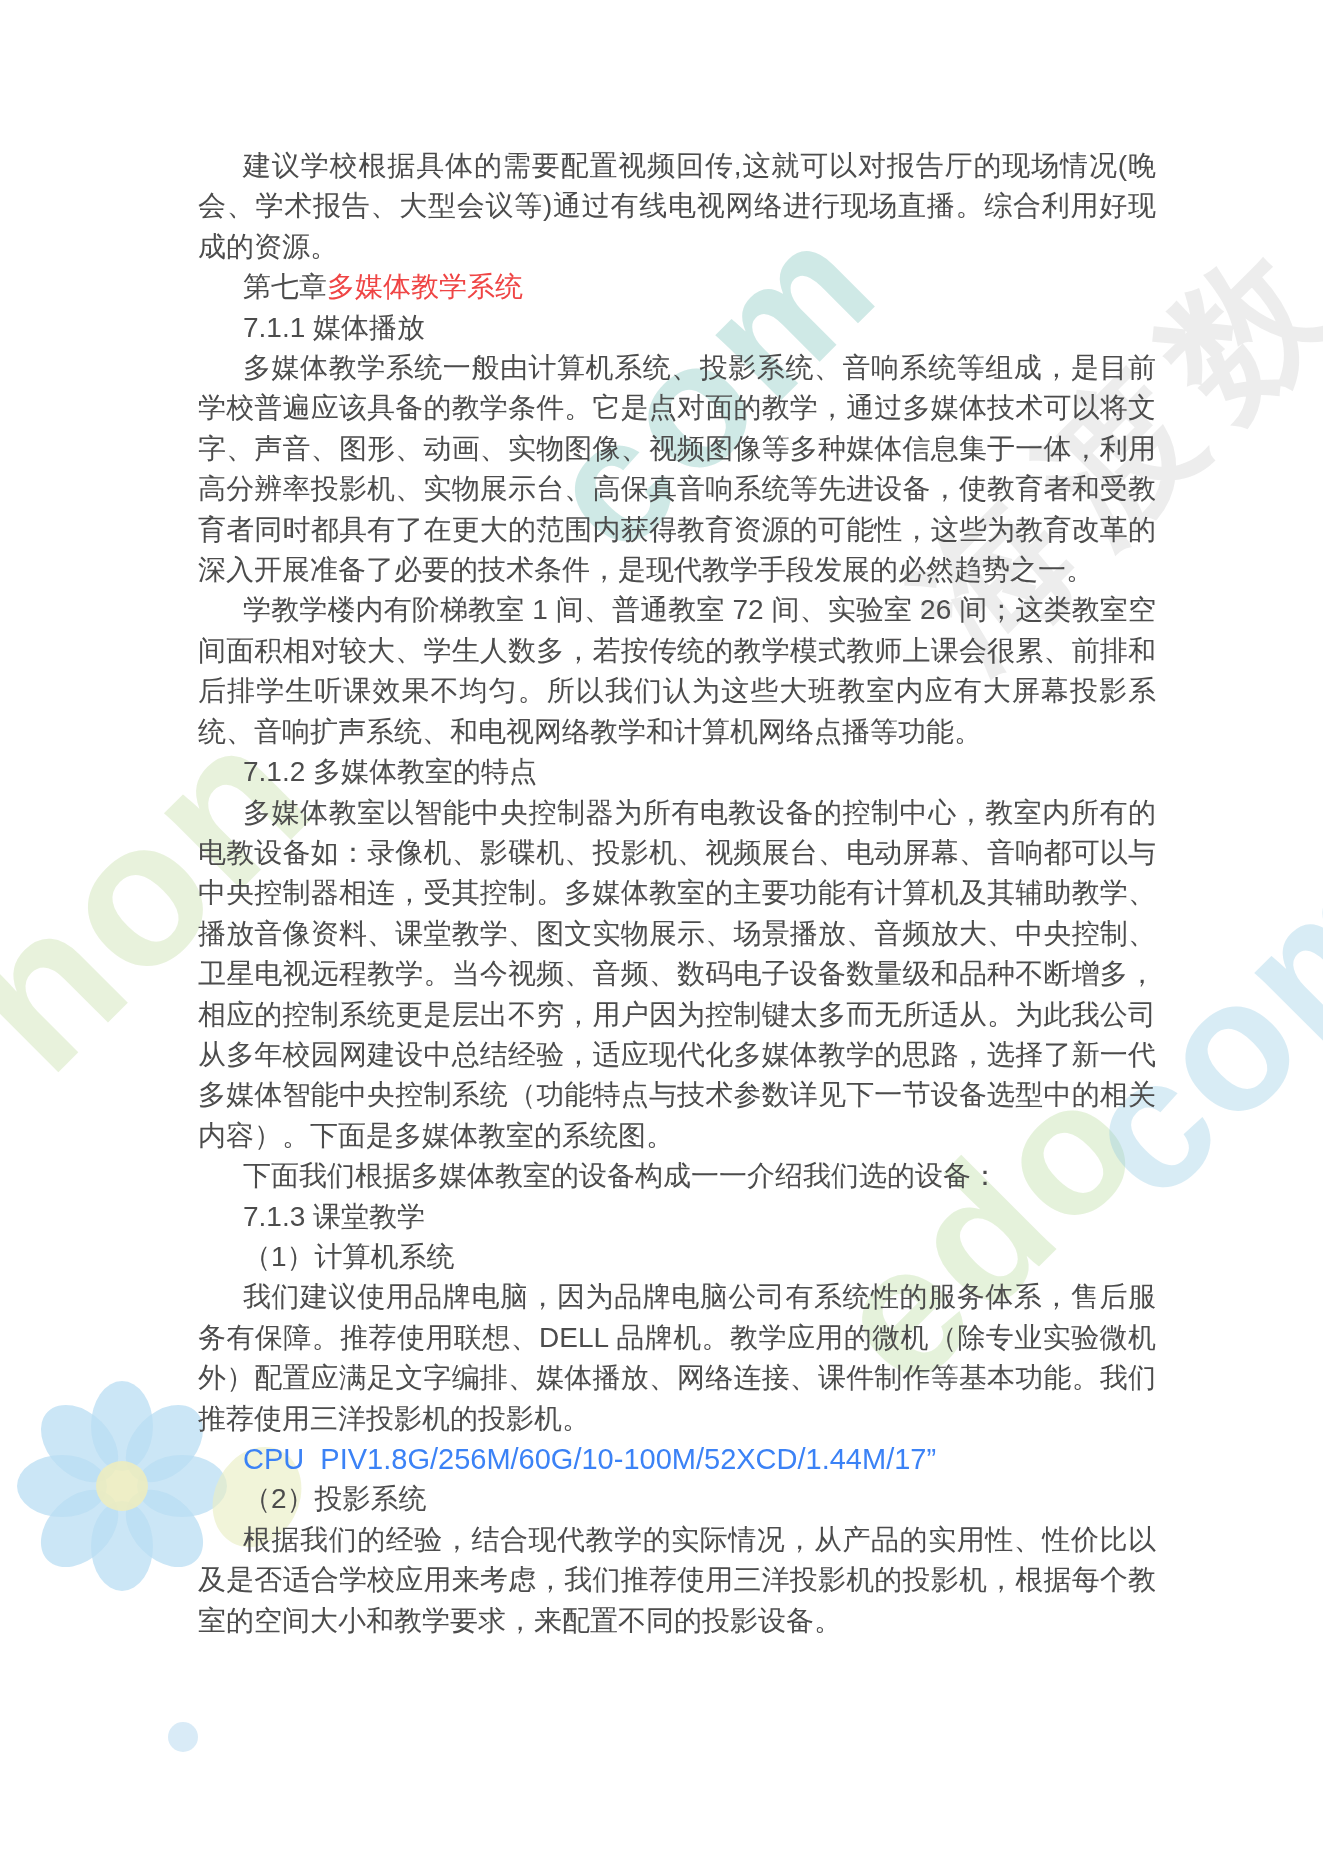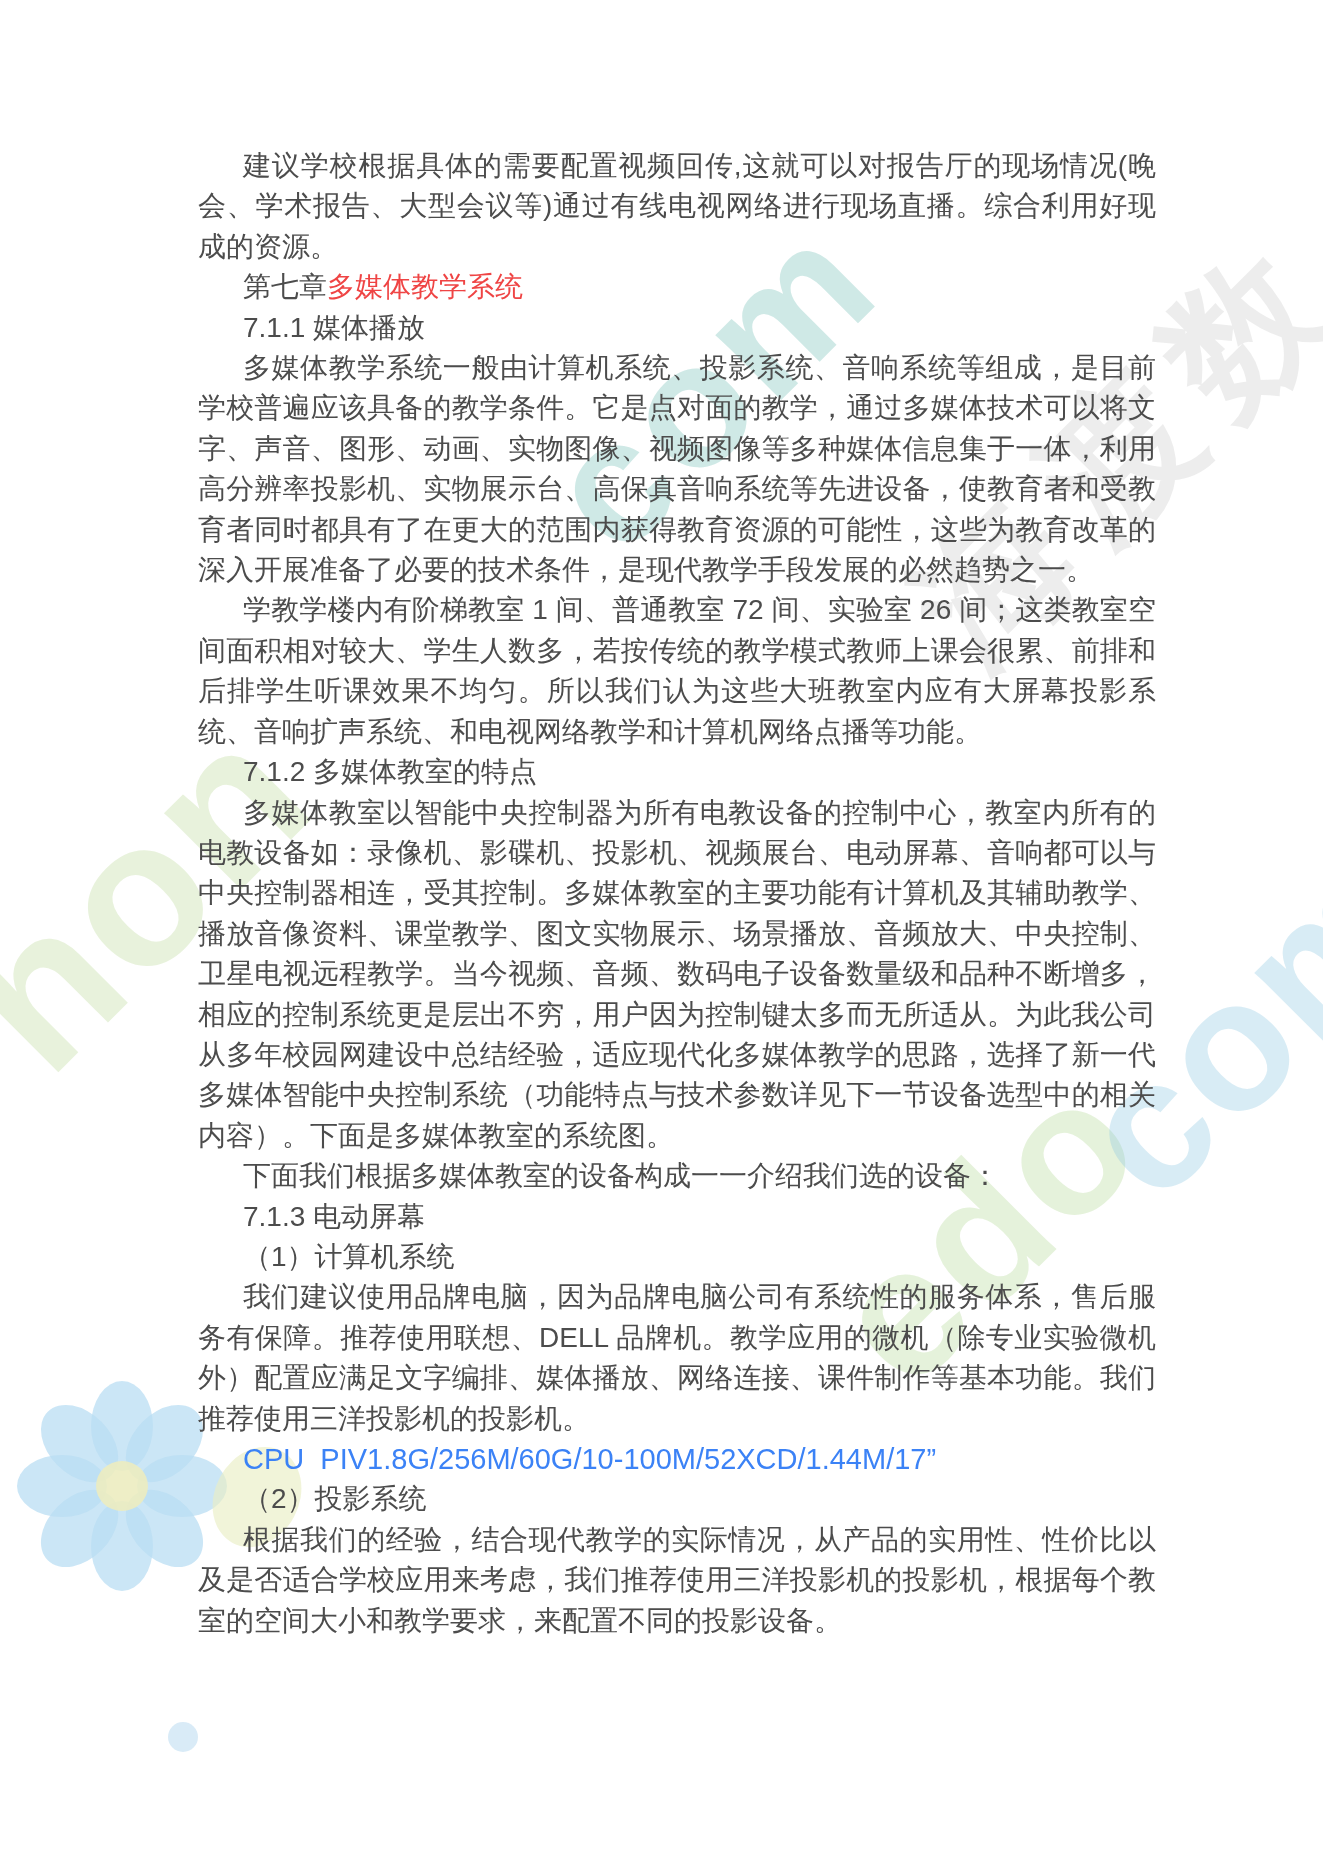--- a/index.html
+++ b/index.html
@@ -73,21 +73,21 @@
 
   <div class="content">
     <p>建议学校根据具体的需要配置视频回传,这就可以对报告厅的现场情况(晚会、学术报告、大型会议等)通过有线电视网络进行现场直播。综合利用好现成的资源。</p>
     <p><span>第七章</span><span class="red">多媒体教学系统</span></p>
     <p>7.1.1 媒体播放</p>
     <p>多媒体教学系统一般由计算机系统、投影系统、音响系统等组成，是目前学校普遍应该具备的教学条件。它是点对面的教学，通过多媒体技术可以将文字、声音、图形、动画、实物图像、视频图像等多种媒体信息集于一体，利用高分辨率投影机、实物展示台、高保真音响系统等先进设备，使教育者和受教育者同时都具有了在更大的范围内获得教育资源的可能性，这些为教育改革的深入开展准备了必要的技术条件，是现代教学手段发展的必然趋势之一。</p>
     <p>学教学楼内有阶梯教室 1 间、普通教室 72 间、实验室 26 间；这类教室空间面积相对较大、学生人数多，若按传统的教学模式教师上课会很累、前排和后排学生听课效果不均匀。所以我们认为这些大班教室内应有大屏幕投影系统、音响扩声系统、和电视网络教学和计算机网络点播等功能。</p>
     <p>7.1.2 多媒体教室的特点</p>
     <p>多媒体教室以智能中央控制器为所有电教设备的控制中心，教室内所有的电教设备如：录像机、影碟机、投影机、视频展台、电动屏幕、音响都可以与中央控制器相连，受其控制。多媒体教室的主要功能有计算机及其辅助教学、播放音像资料、课堂教学、图文实物展示、场景播放、音频放大、中央控制、卫星电视远程教学。当今视频、音频、数码电子设备数量级和品种不断增多，相应的控制系统更是层出不穷，用户因为控制键太多而无所适从。为此我公司从多年校园网建设中总结经验，适应现代化多媒体教学的思路，选择了新一代多媒体智能中央控制系统（功能特点与技术参数详见下一节设备选型中的相关内容）。下面是多媒体教室的系统图。</p>
     <p>下面我们根据多媒体教室的设备构成一一介绍我们选的设备：</p>
-    <p>7.1.3 电动屏幕</p>
+    <p>7.1.3 课堂教学</p>
     <p>（1）计算机系统</p>
     <p>我们建议使用品牌电脑，因为品牌电脑公司有系统性的服务体系，售后服务有保障。推荐使用联想、DELL 品牌机。教学应用的微机（除专业实验微机外）配置应满足文字编排、媒体播放、网络连接、课件制作等基本功能。我们推荐使用三洋投影机的投影机。</p>
     <p class="cpu-line">CPU  PIV1.8G/256M/60G/10-100M/52XCD/1.44M/17”</p>
     <p>（2）投影系统</p>
     <p>根据我们的经验，结合现代教学的实际情况，从产品的实用性、性价比以及是否适合学校应用来考虑，我们推荐使用三洋投影机的投影机，根据每个教室的空间大小和教学要求，来配置不同的投影设备。</p>
   </div>
 
 </div>
 
 </body></html>

